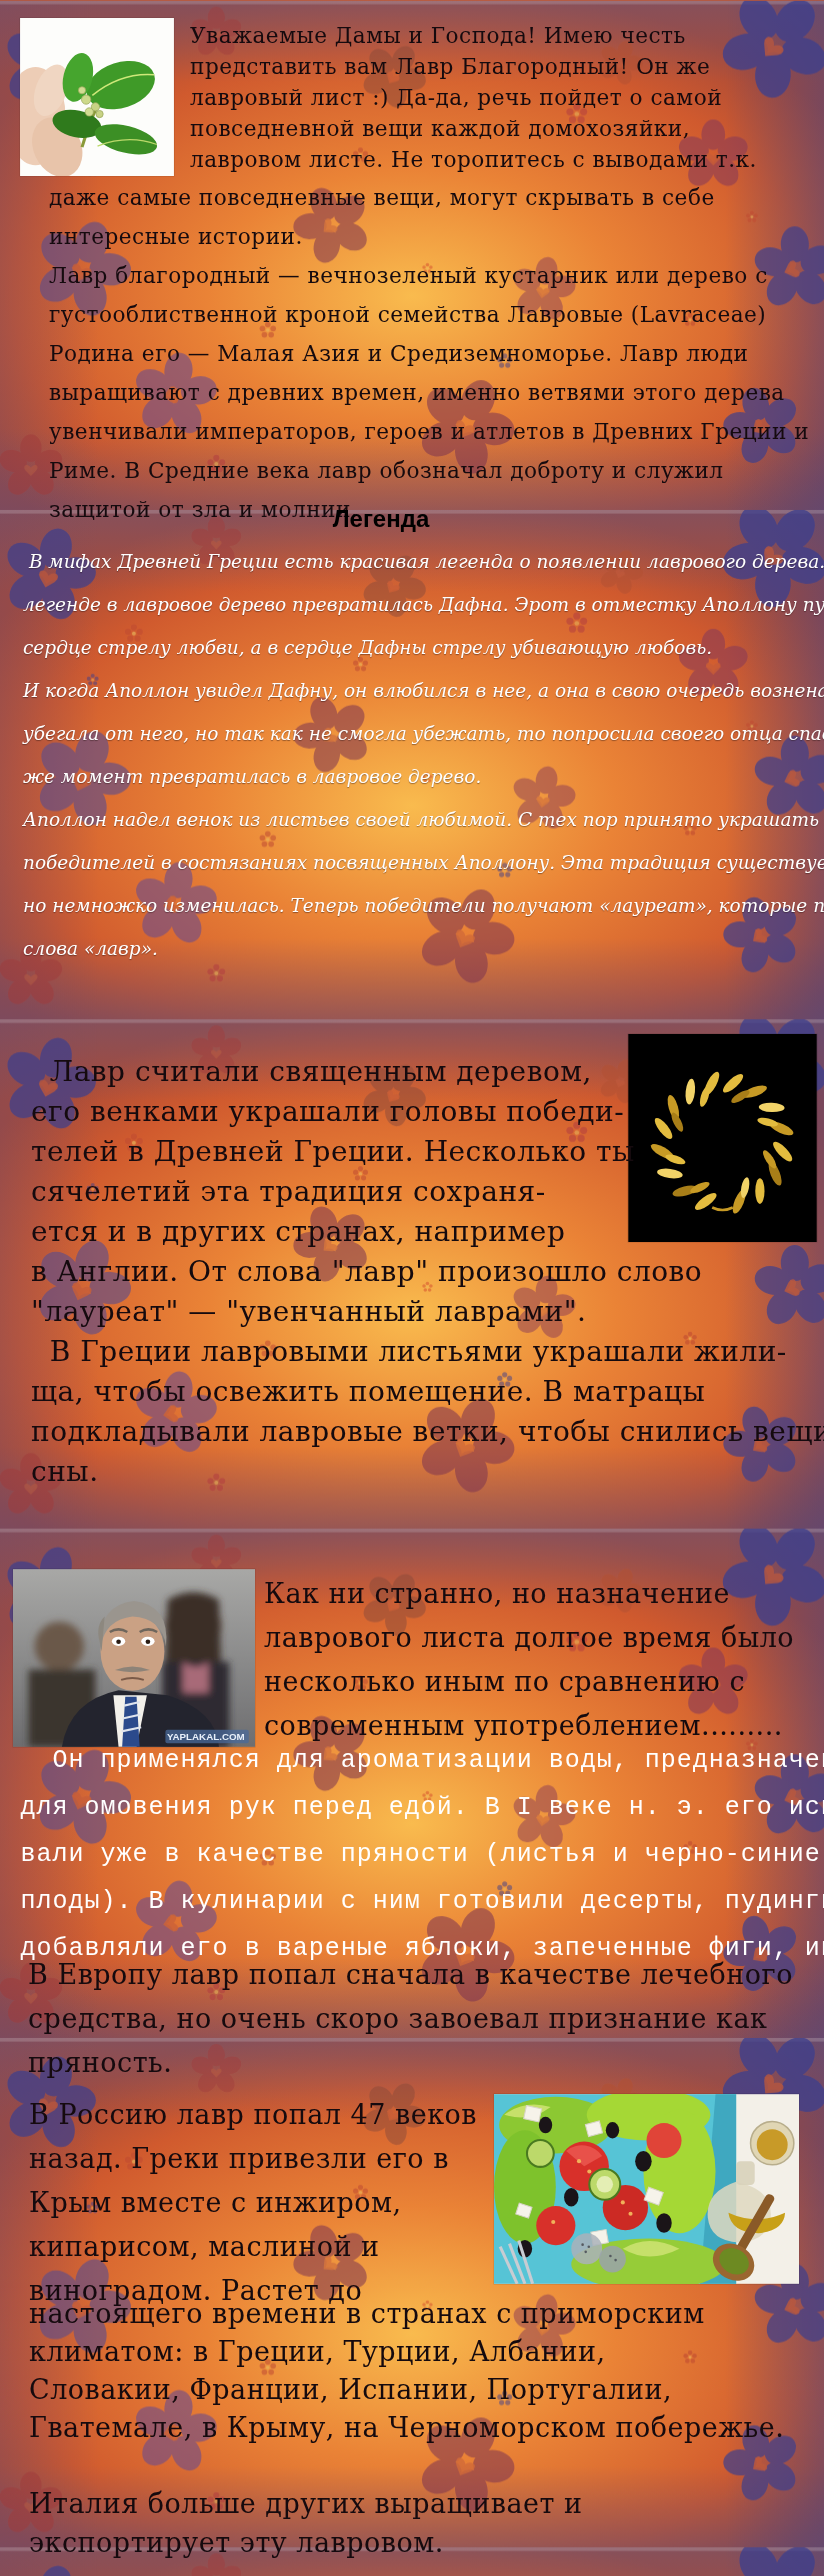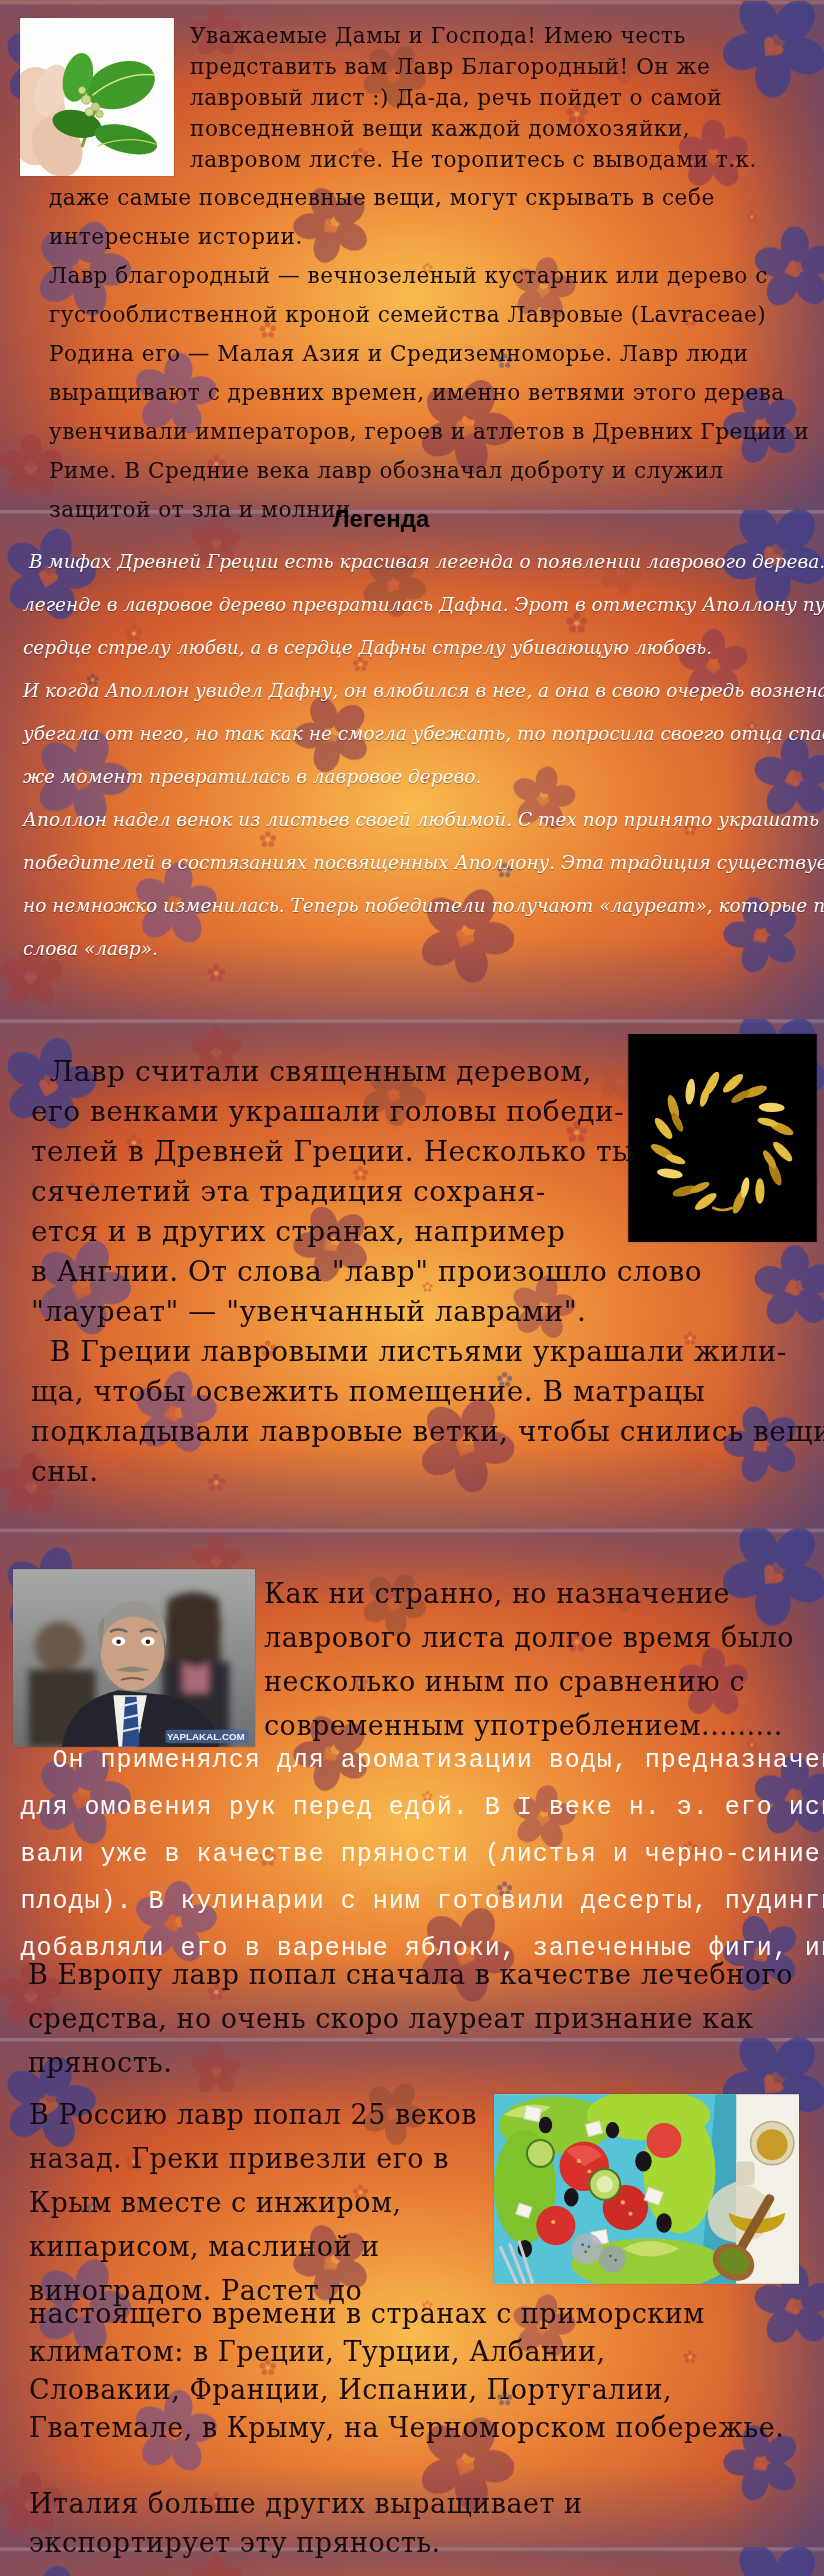--- a/index.html
+++ b/index.html
@@ -245,21 +245,21 @@
 несколько иным по сравнению с
 современным употреблением.........</div>
 
 <div class="txt serif-text" style="left:20.6px;top:1737px;font-size:25px;line-height:47px;">  Он применялся для ароматизации воды, предназначенной
 для омовения рук перед едой. В I веке н. э. его использо-
 вали уже в качестве пряности (листья и черно-синие
 плоды). В кулинарии с ним готовили десерты, пудинги,
 добавляли его в вареные яблоки, запеченные фиги, инжир.</div>
 
 <div class="txt script script-md" style="left:28px;top:1953px;">В Европу лавр попал сначала в качестве лечебного
-средства, но очень скоро лауреат признание как
+средства, но очень скоро завоевал признание как
 пряность.</div>
 
 <svg class="photo" style="left:494px;top:2094px;" width="305" height="190" viewBox="0 0 592 368">
   <rect width="592" height="368" fill="#f3f0e8"></rect>
   <rect x="0" y="0" width="470" height="368" fill="#56c4d6"></rect>
   <path d="M430 0 L470 0 L470 368 L400 368 Z" fill="#3fa8c0"></path>
   <g>
     <ellipse cx="120" cy="60" rx="110" ry="55" fill="#8cc832"></ellipse>
     <ellipse cx="300" cy="40" rx="120" ry="50" fill="#a5d835"></ellipse>
     <ellipse cx="60" cy="180" rx="60" ry="110" fill="#7ec22c"></ellipse>
@@ -319,26 +319,26 @@
   <circle cx="230" cy="320" r="26" fill="#9aa2ac" opacity="0.85"></circle>
   <g fill="#555a60">
       <circle cx="172" cy="292" r="2.5"></circle>
       <circle cx="184" cy="296" r="2.5"></circle>
       <circle cx="178" cy="306" r="2.5"></circle>
       <circle cx="226" cy="314" r="2.5"></circle>
       <circle cx="236" cy="322" r="2.5"></circle>
     </g>
 </svg>
 
-<div class="txt script script-md" style="left:29px;top:2093px;line-height:44px;">В Россию лавр попал 25 веков
+<div class="txt script script-md" style="left:29px;top:2093px;line-height:44px;">В Россию лавр попал 47 веков
 назад. Греки привезли его в
 Крым вместе с инжиром,
 кипарисом, маслиной и
 виноградом. Растет до</div>
 
 <div class="txt script script-md" style="left:29px;top:2295px;line-height:38px;">настоящего времени в странах с приморским
 климатом: в Греции, Турции, Албании,
 Словакии, Франции, Испании, Португалии,
 Гватемале, в Крыму, на Черноморском побережье.</div>
 
 <div class="txt script script-md" style="left:29px;top:2484px;line-height:39px;">Италия больше других выращивает и
-экспортирует эту пряность.</div>
+экспортирует эту лавровом.</div>
 
 
 </body></html>

